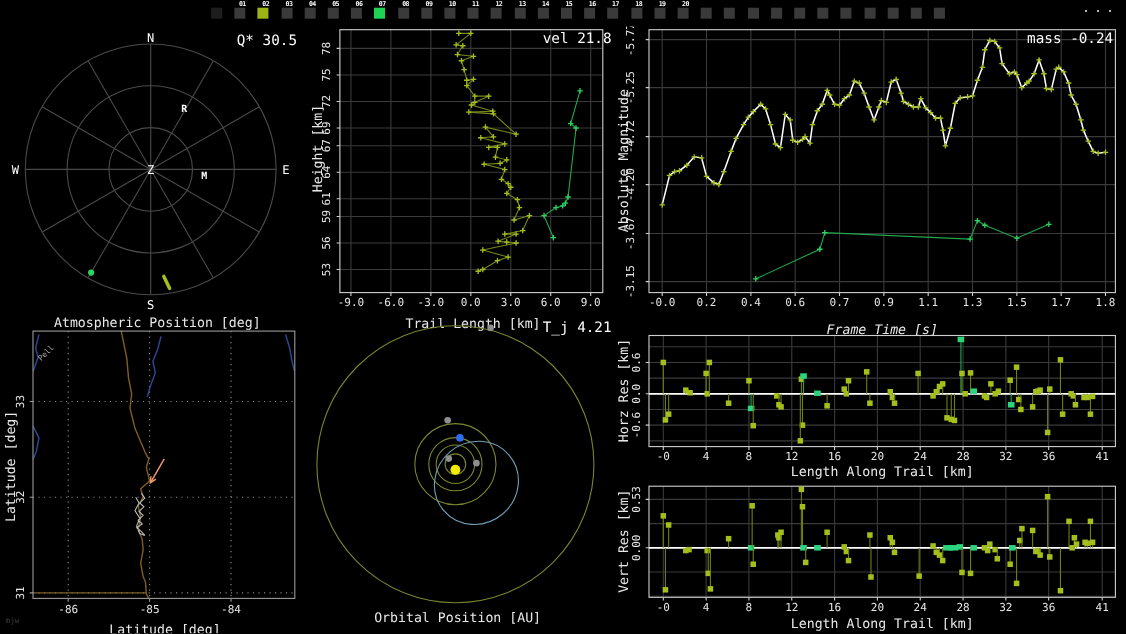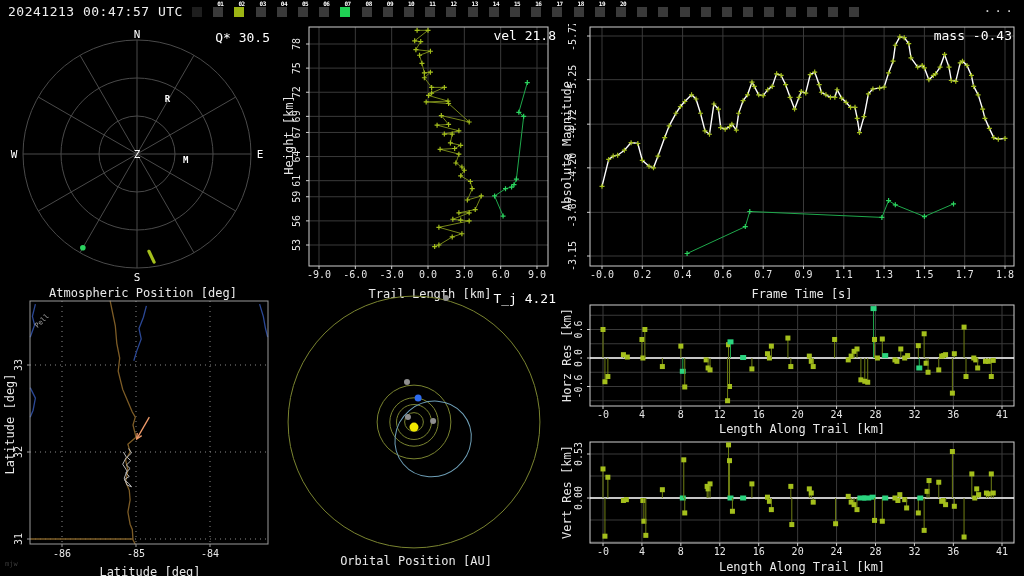--- a/index.html
+++ b/index.html
@@ -18,21 +18,20 @@
   .ylabel{position:absolute;font-size:12px;color:#e8e8e8;white-space:nowrap;transform:translate(-50%,-50%) rotate(-90deg);}
   .city-label{position:absolute;font-size:7px;color:#a8a8a8;white-space:nowrap;transform:translate(-50%,-50%) rotate(-45deg);}
   .watermark{position:absolute;font-size:7px;color:#3c3c3c;}
 </style>
 </head>
 <body>
 
 <div class="stage">
 
   <div class="topbar">
-    <span class="timestamp">20241213 00:47:57 UTC</span>
     <div id="frame-strip">
         <div class="frame-slot" style="left: 190px;">
           <div class="frame-square" style="background: rgb(30, 30, 30);"></div>
         </div>
         <div class="frame-slot" style="left: 211.2px;">
           <div class="frame-square" style="background: rgb(58, 58, 58);"></div>
           <span class="frame-label">01</span>
         </div>
         <div class="frame-slot" style="left: 232.4px;">
           <div class="frame-square" style="background: rgb(156, 180, 20);"></div>
@@ -450,23 +449,23 @@
         <polyline points="131.1,229.5 189.3,202.6 193.8,187.5 325.9,193.4 332.6,176.6 339.3,180.8 368.4,192.5 397.5,179.9" fill="none" stroke="#1fa94c" stroke-width="1"></polyline>
         <path d="M128.582 229.48229999999995H133.582M131.082 226.98229999999995V231.98229999999995" stroke="#2bd45f" stroke-width="1.2" fill="none"></path>
         <path d="M186.79600000000002 202.61189999999996H191.79600000000002M189.29600000000002 200.11189999999996V205.11189999999996" stroke="#2bd45f" stroke-width="1.2" fill="none"></path>
         <path d="M191.274 187.49729999999994H196.274M193.774 184.99729999999994V189.99729999999994" stroke="#2bd45f" stroke-width="1.2" fill="none"></path>
         <path d="M323.375 193.37519999999998H328.375M325.875 190.87519999999998V195.87519999999998" stroke="#2bd45f" stroke-width="1.2" fill="none"></path>
         <path d="M330.09200000000004 176.58119999999997H335.09200000000004M332.59200000000004 174.08119999999997V179.08119999999997" stroke="#2bd45f" stroke-width="1.2" fill="none"></path>
         <path d="M336.809 180.7797H341.809M339.309 178.2797V183.2797" stroke="#2bd45f" stroke-width="1.2" fill="none"></path>
         <path d="M365.916 192.53549999999996H370.916M368.416 190.03549999999996V195.03549999999996" stroke="#2bd45f" stroke-width="1.2" fill="none"></path>
         <path d="M395.023 179.93999999999997H400.023M397.523 177.43999999999997V182.43999999999997" stroke="#2bd45f" stroke-width="1.2" fill="none"></path>
       </svg>
-    <span class="ptitle" style="right:12px;top:4px;">mass -0.43</span>
+    <span class="ptitle" style="right:12px;top:4px;">mass -0.24</span>
     <span class="ylabel" style="left:11px;top:122px;">Absolute Magnitude</span>
-    <span class="xlabel" style="left:246px;top:255px;">Frame Time [s]</span>
+    <span class="xlabel" style="left:246px;top:261px;font-style:italic;">Frame Time [s]</span>
   </div>
 
   <div class="panel" style="left:0;top:296px;width:280px;height:280px;">
     <svg width="280" height="280" id="map-svg">
         <line x1="62" x2="62" y1="5" y2="248" stroke="#8a8a8a" stroke-width="1" stroke-dasharray="1 4"></line>
         <line x1="136" x2="136" y1="5" y2="248" stroke="#8a8a8a" stroke-width="1" stroke-dasharray="1 4"></line>
         <line x1="210" x2="210" y1="5" y2="248" stroke="#8a8a8a" stroke-width="1" stroke-dasharray="1 4"></line>
         <line x1="30" x2="268" y1="69" y2="69" stroke="#8a8a8a" stroke-width="1" stroke-dasharray="1 4"></line>
         <line x1="30" x2="268" y1="156" y2="156" stroke="#8a8a8a" stroke-width="1" stroke-dasharray="1 4"></line>
         <line x1="30" x2="268" y1="243" y2="243" stroke="#8a8a8a" stroke-width="1" stroke-dasharray="1 4"></line>

